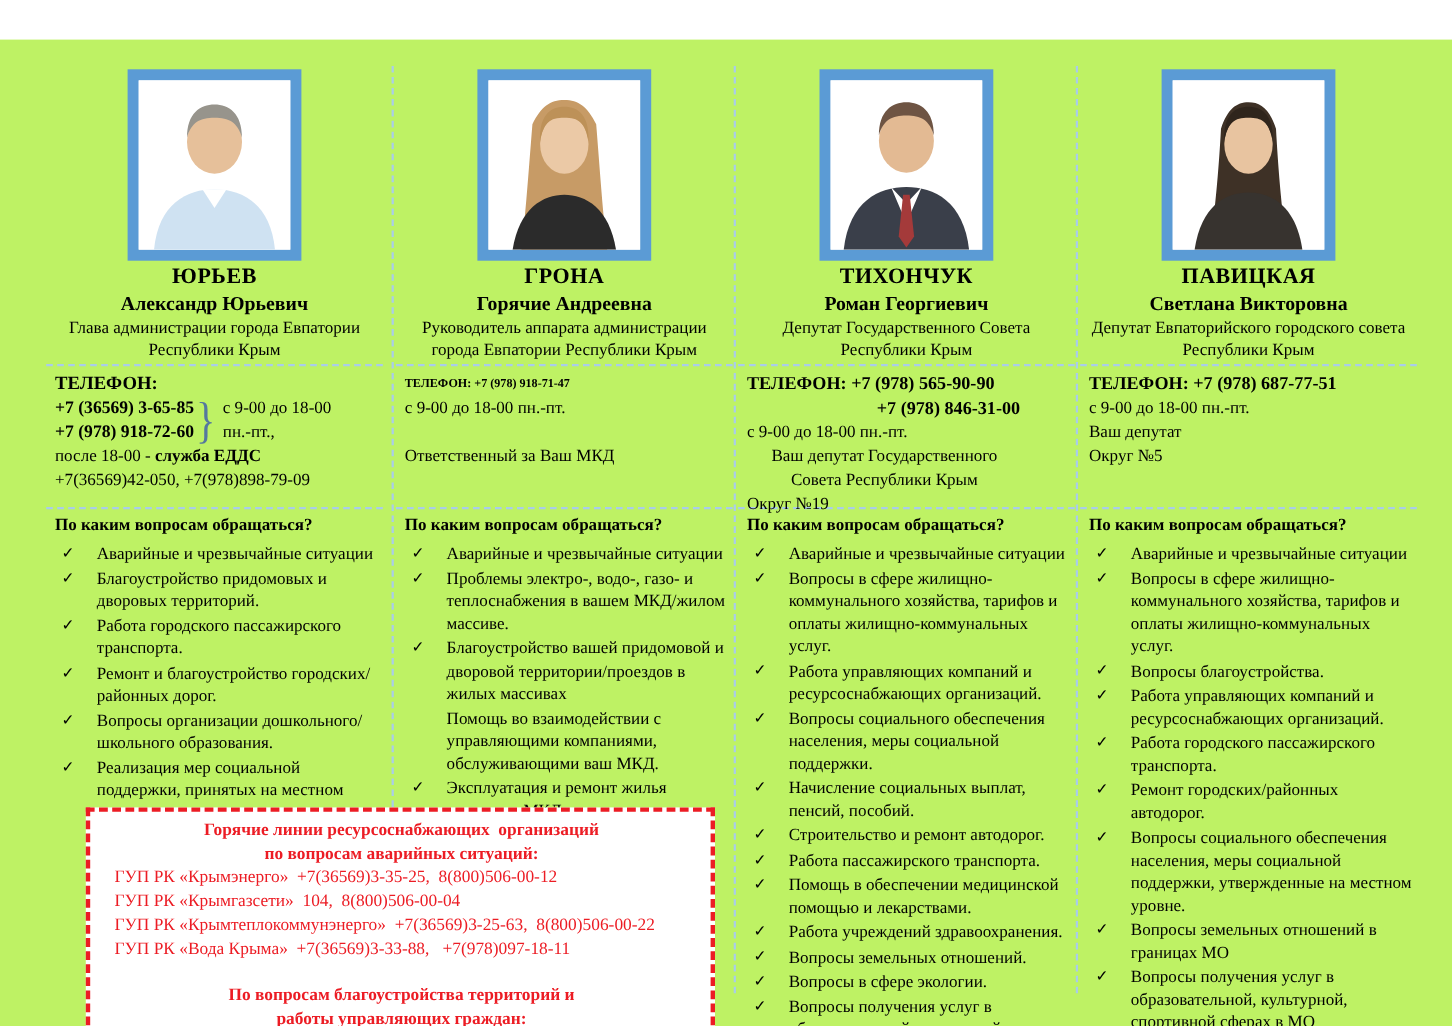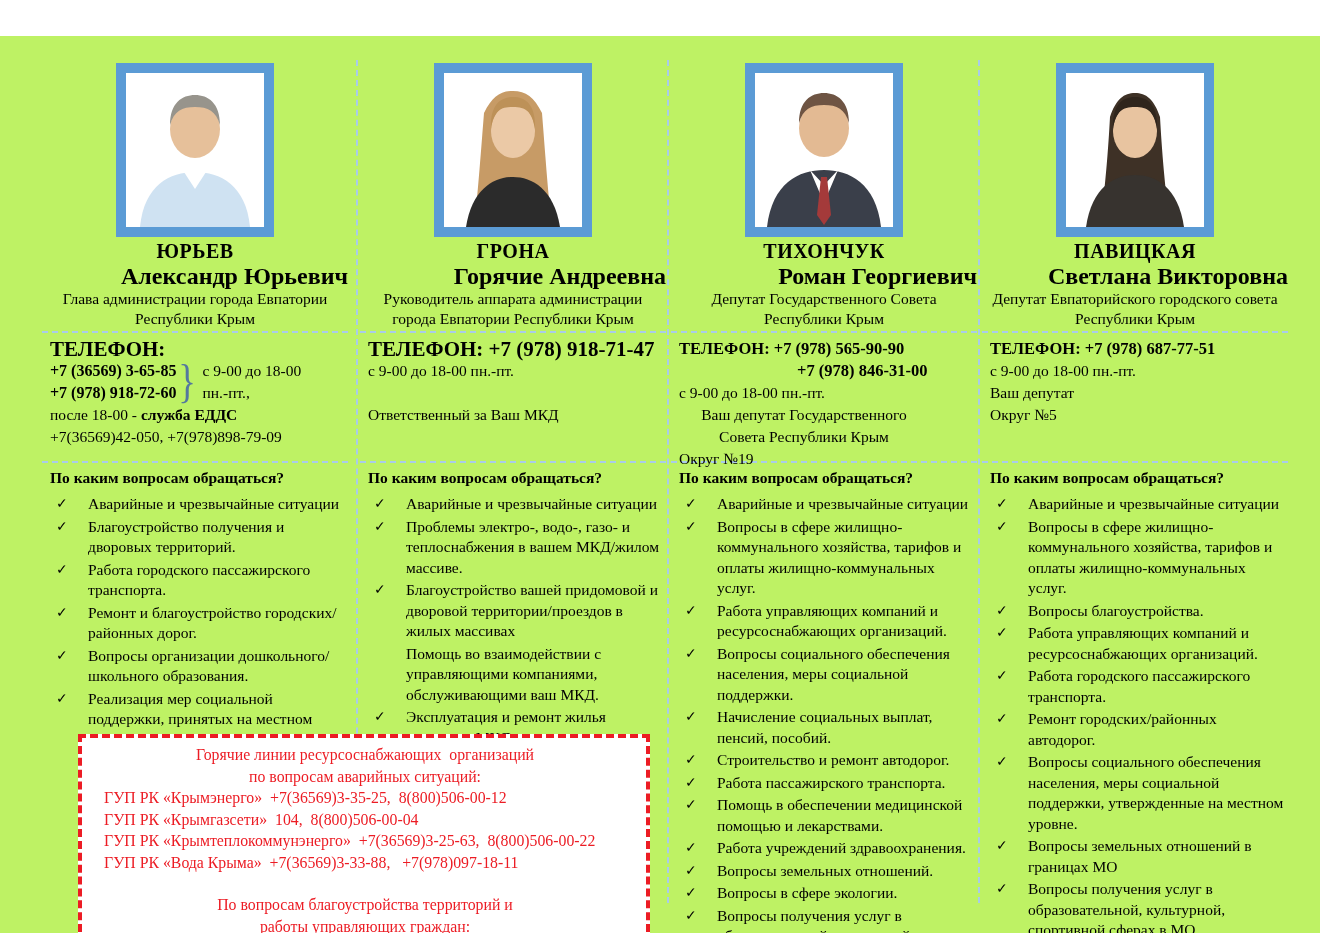--- a/index.html
+++ b/index.html
@@ -9,40 +9,40 @@
   }
   
   .vdiv{position:absolute;top:24px;height:843px;width:0;border-left:2px dashed #A9CCEA;z-index:1;}
   
   .col{position:absolute;top:0;width:306px;z-index:1;}
   .photo-row{height:202px;display:flex;justify-content:center;align-items:flex-start;padding-top:27px;box-sizing:border-box;}
   .photo-frame{width:158px;height:174px;background:#5B9BD5;display:flex;justify-content:center;align-items:center;}
   .photo-frame svg{background:#ffffff;display:block;}
   .name-block{height:93px;text-align:center;}
   .surname{font-size:20px;font-weight:bold;line-height:26px;letter-spacing:.5px;}
-  .given{font-size:24px;font-weight:bold;line-height:25px;text-align:right;}
+  .given{font-size:18px;font-weight:bold;line-height:25px;}
   .role{font-size:15.5px;line-height:20px;padding:0 2px;}
   .phone-block{height:130px;border-top:2px dashed #A9CCEA;padding:5px 2px 0 8px;box-sizing:border-box;font-size:15.5px;line-height:22px;}
   .ph-bold{font-weight:bold;font-size:16px;}
   .phone-brace-row{display:flex;align-items:flex-end;}
   .phone-brace-row .nums div{font-weight:bold;font-size:16px;line-height:22px;}
   .brace{font-size:46px;font-weight:400;color:#54789E;line-height:44px;margin:0 4px 0 0;transform:scaleX(.8);}
   .hours div{font-size:15.5px;line-height:22px;}
   .indent2{padding-left:118px;}
   .questions{border-top:2px dashed #A9CCEA;padding:6px 2px 0 8px;box-sizing:border-box;}
   .q-header{font-weight:bold;font-size:15.5px;margin-bottom:7px;}
   .q-item{display:flex;margin:0 0 2px 6px;font-size:15.5px;line-height:20.5px;}
   .q-item .check{width:22px;flex:0 0 22px;font-size:14px;margin-right:10px;}
   
   .hotline-box{
     position:absolute;left:78px;top:698px;width:572px;height:210px;box-sizing:border-box;
     background:#ffffff;border:4px dashed #EC1C24;z-index:2;color:#EC1C24;
     padding:6px 8px 0 10px;font-size:15.8px;line-height:21.5px;
   }
-  .hot-title{font-weight:normal;text-align:center;white-space:pre-wrap;}
+  .hot-title{font-weight:bold;text-align:center;white-space:pre-wrap;}
   .hot-line{white-space:pre-wrap;padding-left:12px;}
   .hot-gap{height:21px;}
   .mixed .reg{font-weight:normal;}
   .mixed .b{font-weight:bold;}
 </style>
 </head>
 <body>
 
 <div class="page">
 
@@ -61,21 +61,21 @@
           <path d="M44,52 C44,30 56,22 69,22 C82,22 94,30 94,52 C90,38 82,34 69,34 C56,34 48,38 44,52 Z" fill="#97948C"></path>
         </svg>
       </div>
     </div>
     <div class="name-block">
       <div class="surname">ЮРЬЕВ</div>
       <div class="given">Александр Юрьевич</div>
       <div class="role">Глава администрации города Евпатории Республики Крым</div>
     </div>
     <div class="phone-block">
-      <div class="ph-bold" style="font-size:21px;">ТЕЛЕФОН:</div>
+      <div class="ph-bold" style="font-size:17px;">ТЕЛЕФОН:</div>
       <div class="phone-brace-row">
         <div class="nums">
           <div>+7 (36569) 3-65-85</div>
           <div>+7 (978) 918-72-60</div>
         </div>
         <div class="brace">}</div>
         <div class="hours">
           <div>с 9-00 до 18-00</div>
           <div>пн.-пт.,</div>
         </div>
@@ -87,21 +87,21 @@
     </div>
     <div class="questions">
       <div class="q-header">По каким вопросам обращаться?</div>
       <div>
           <div class="q-item">
             <span class="check">✓</span>
             <span>Аварийные и чрезвычайные ситуации</span>
           </div>
           <div class="q-item">
             <span class="check">✓</span>
-            <span>Благоустройство получения и дворовых территорий.</span>
+            <span>Благоустройство придомовых и дворовых территорий.</span>
           </div>
           <div class="q-item">
             <span class="check">✓</span>
             <span>Работа городского пассажирского транспорта.</span>
           </div>
           <div class="q-item">
             <span class="check">✓</span>
             <span>Ремонт и благоустройство городских/районных дорог.</span>
           </div>
           <div class="q-item">
@@ -127,21 +127,21 @@
           <path d="M47,56 C46,32 56,24 69,24 C82,24 92,32 91,56 C88,38 82,34 69,34 C56,34 50,38 47,56 Z" fill="#BD9158"></path>
         </svg>
       </div>
     </div>
     <div class="name-block">
       <div class="surname">ГРОНА</div>
       <div class="given">Горячие Андреевна</div>
       <div class="role">Руководитель аппарата администрации города Евпатории Республики Крым</div>
     </div>
     <div class="phone-block">
-      <div class="ph-bold" style="font-size:21px;">ТЕЛЕФОН: +7 (978) 918-71-47</div>
+      <div class="ph-bold" style="font-size:11px;">ТЕЛЕФОН: +7 (978) 918-71-47</div>
       <div>с 9-00 до 18-00 пн.-пт.</div>
       <div style="height:22px;"></div>
       <div>Ответственный за Ваш МКД</div>
     </div>
     <div class="questions">
       <div class="q-header">По каким вопросам обращаться?</div>
       <div>
           <div class="q-item">
             <span class="check">✓</span>
             <span>Аварийные и чрезвычайные ситуации</span>

